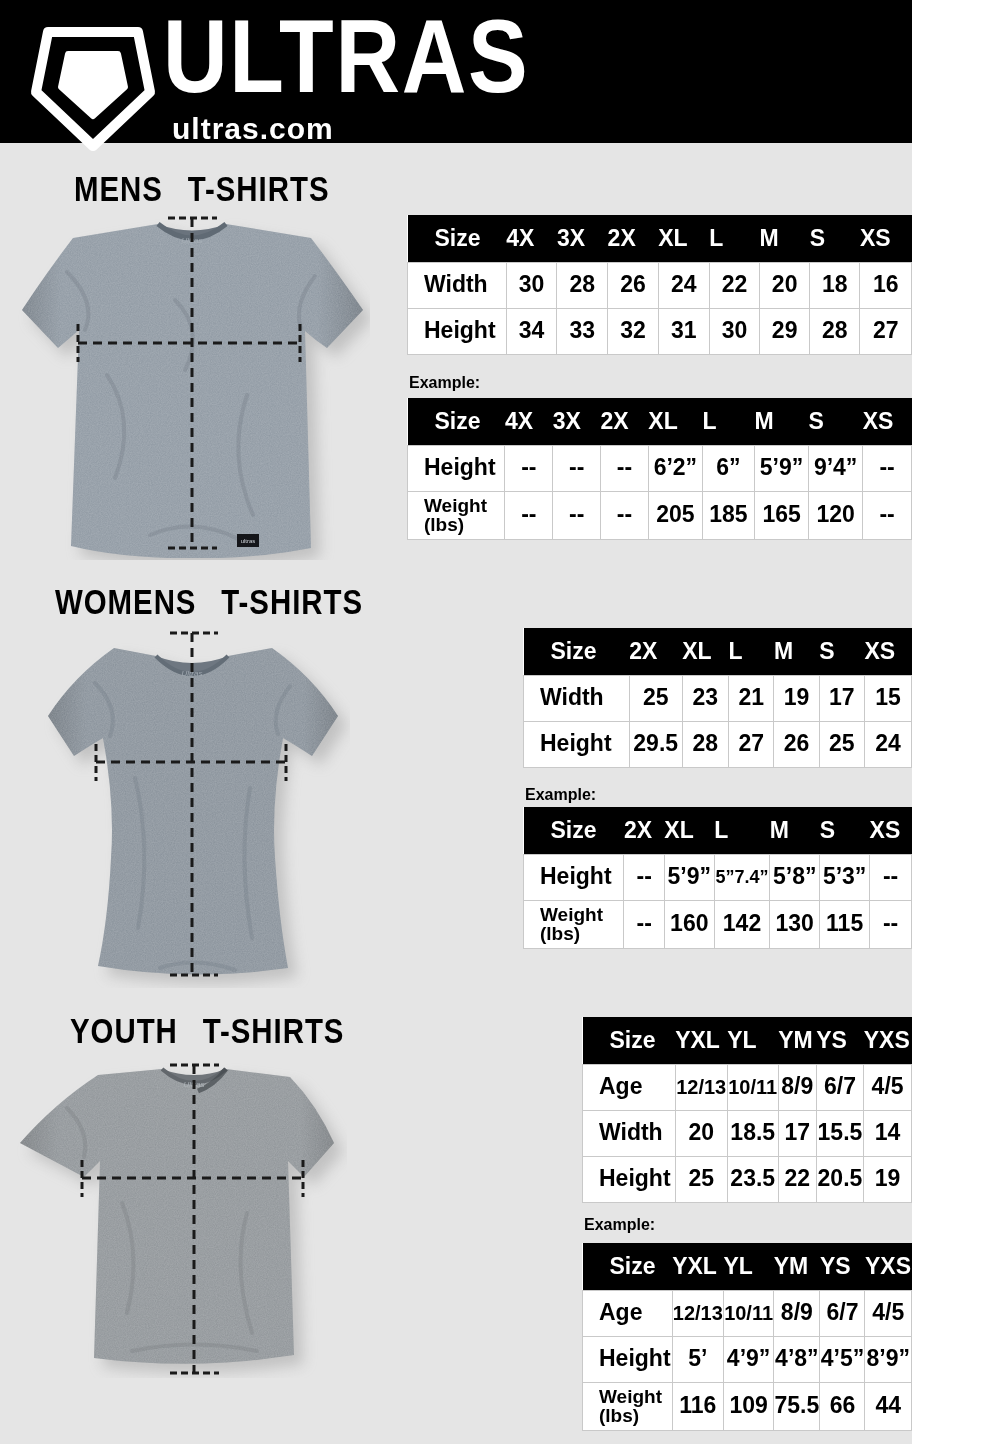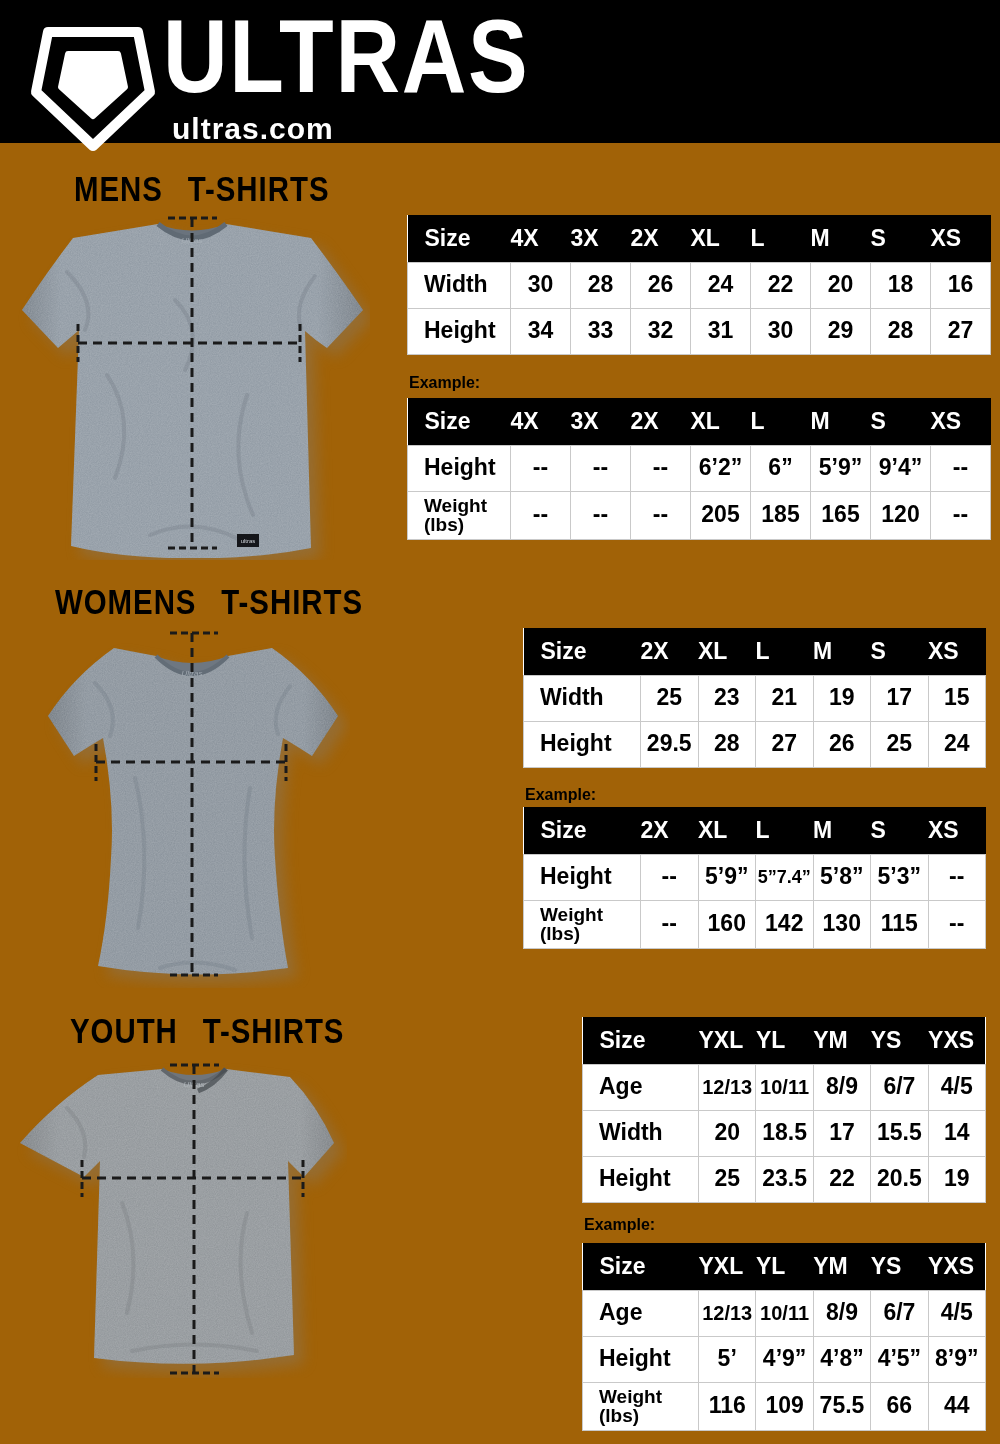--- a/index.html
+++ b/index.html
@@ -1,16 +1,16 @@
 <!DOCTYPE html>
 <html><head>
 <meta charset="utf-8">
 <style>
   html,body{margin:0;padding:0;background:#fff;}
-  .page{position:relative;width:1000px;height:1444px;background:#a16207;overflow:hidden;
+  .page{position:relative;width:912px;height:1444px;background:#e5e5e5;overflow:hidden;
         font-family:"Liberation Sans",sans-serif;}
 
   
   .topbar{position:absolute;left:0;top:0;width:1000px;height:143px;background:#000;}
   .logo{position:absolute;left:28px;top:8px;}
   .brand-name{position:absolute;left:163px;top:4px;color:#fff;font-weight:bold;font-size:104px;
               line-height:1;letter-spacing:2px;transform:scale(.86,1.0);transform-origin:top left;
               white-space:nowrap;}
   .brand-url{position:absolute;left:172px;top:112px;color:#fff;font-weight:bold;font-size:30px;
              letter-spacing:1px;}
@@ -26,21 +26,21 @@
   
   .ex{position:absolute;font-weight:bold;font-size:16px;color:#000;margin-top:10px;}
   #ex-mens{left:409px;top:364px;}
   #ex-womens{left:525px;top:776px;}
   #ex-youth{left:584px;top:1206px;}
 
   
   .tbl{position:absolute;border-collapse:collapse;table-layout:fixed;background:#fff;}
   .tbl th{background:#000;color:#fff;font-size:23px;font-weight:bold;text-align:left;
           padding:0;border:none;}
-  .tbl th:first-child{text-align:left;padding-left:17px;}
+  .tbl th:first-child{text-align:left;padding-left:27px;}
   .tbl td{border:1px solid #c9c9c9;font-size:23px;font-weight:bold;text-align:center;color:#000;
           padding:0;white-space:pre-line;line-height:1.02;}
   .tbl td:first-child{text-align:left;padding-left:16px;margin-top:8px;}
   .tbl thead tr{height:47px;}
   .tbl tbody tr{height:46px;}
   .ex-t tbody tr:last-child{height:48px;}
   .tbl td.sm{font-size:20px;}
   .tbl td.xs{font-size:18px;}
   .tbl td.two-line{font-size:19px;line-height:1.0;}
 

